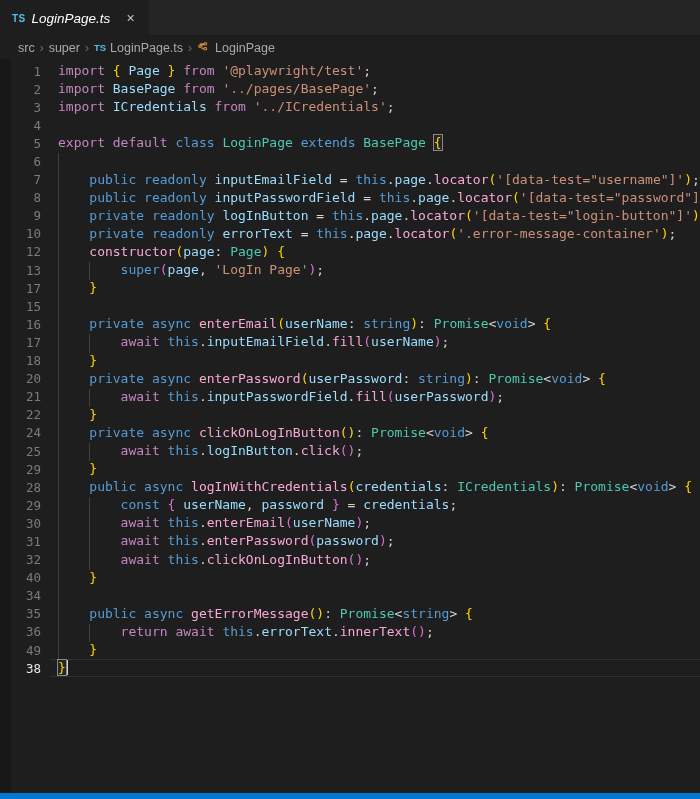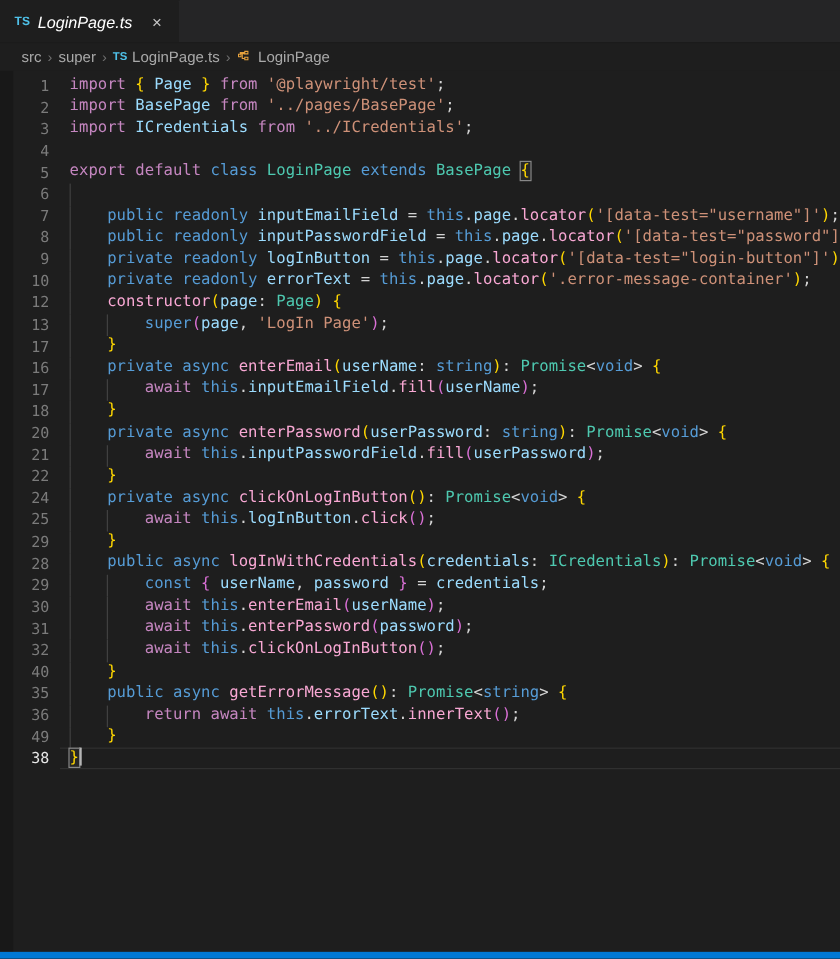--- a/index.html
+++ b/index.html
@@ -181,35 +181,37 @@
         <div class="row"><div class="ln">4</div><div class="content-wrap"><div class="guides"></div><div class="code"></div></div></div>
         <div class="row"><div class="ln">5</div><div class="content-wrap"><div class="guides"></div><div class="code"><span class="t-kw">export</span><span class="t-plain"> </span><span class="t-kw">default</span><span class="t-plain"> </span><span class="t-ctrl">class</span><span class="t-plain"> </span><span class="t-type">LoginPage</span><span class="t-plain"> </span><span class="t-ctrl">extends</span><span class="t-plain"> </span><span class="t-type">BasePage</span><span class="t-plain"> </span><span class="t-brace1 bracket-hl">{</span></div></div></div>
         <div class="row"><div class="ln">6</div><div class="content-wrap"><div class="guides"><div class="guide" style="left: 0px;"></div></div><div class="code"></div></div></div>
         <div class="row"><div class="ln">7</div><div class="content-wrap"><div class="guides"><div class="guide" style="left: 0px;"></div></div><div class="code"><span class="t-ctrl">    public</span><span class="t-plain"> </span><span class="t-ctrl">readonly</span><span class="t-plain"> </span><span class="t-var">inputEmailField</span><span class="t-plain"> = </span><span class="t-ctrl">this</span><span class="t-plain">.</span><span class="t-var">page</span><span class="t-plain">.</span><span class="t-fn">locator</span><span class="t-brace1">(</span><span class="t-str">'[data-test="username"]'</span><span class="t-brace1">)</span><span class="t-plain">;</span></div></div></div>
         <div class="row"><div class="ln">8</div><div class="content-wrap"><div class="guides"><div class="guide" style="left: 0px;"></div></div><div class="code"><span class="t-ctrl">    public</span><span class="t-plain"> </span><span class="t-ctrl">readonly</span><span class="t-plain"> </span><span class="t-var">inputPasswordField</span><span class="t-plain"> = </span><span class="t-ctrl">this</span><span class="t-plain">.</span><span class="t-var">page</span><span class="t-plain">.</span><span class="t-fn">locator</span><span class="t-brace1">(</span><span class="t-str">'[data-test="password"]'</span></div></div></div>
         <div class="row"><div class="ln">9</div><div class="content-wrap"><div class="guides"><div class="guide" style="left: 0px;"></div></div><div class="code"><span class="t-ctrl">    private</span><span class="t-plain"> </span><span class="t-ctrl">readonly</span><span class="t-plain"> </span><span class="t-var">logInButton</span><span class="t-plain"> = </span><span class="t-ctrl">this</span><span class="t-plain">.</span><span class="t-var">page</span><span class="t-plain">.</span><span class="t-fn">locator</span><span class="t-brace1">(</span><span class="t-str">'[data-test="login-button"]'</span><span class="t-brace1">)</span><span class="t-plain">;</span></div></div></div>
         <div class="row"><div class="ln">10</div><div class="content-wrap"><div class="guides"><div class="guide" style="left: 0px;"></div></div><div class="code"><span class="t-ctrl">    private</span><span class="t-plain"> </span><span class="t-ctrl">readonly</span><span class="t-plain"> </span><span class="t-var">errorText</span><span class="t-plain"> = </span><span class="t-ctrl">this</span><span class="t-plain">.</span><span class="t-var">page</span><span class="t-plain">.</span><span class="t-fn">locator</span><span class="t-brace1">(</span><span class="t-str">'.error-message-container'</span><span class="t-brace1">)</span><span class="t-plain">;</span></div></div></div>
         <div class="row"><div class="ln">12</div><div class="content-wrap"><div class="guides"><div class="guide" style="left: 0px;"></div></div><div class="code"><span class="t-fn">    constructor</span><span class="t-brace1">(</span><span class="t-var">page</span><span class="t-plain">: </span><span class="t-type">Page</span><span class="t-brace1">)</span><span class="t-plain"> </span><span class="t-brace1">{</span></div></div></div>
         <div class="row"><div class="ln">13</div><div class="content-wrap"><div class="guides"><div class="guide" style="left: 0px;"></div><div class="guide" style="left: 31.28px;"></div></div><div class="code"><span class="t-ctrl">        super</span><span class="t-brace2">(</span><span class="t-var">page</span><span class="t-plain">, </span><span class="t-str">'LogIn Page'</span><span class="t-brace2">)</span><span class="t-plain">;</span></div></div></div>
         <div class="row"><div class="ln">17</div><div class="content-wrap"><div class="guides"><div class="guide" style="left: 0px;"></div></div><div class="code"><span class="t-brace1">    }</span></div></div></div>
+        <div class="row"><div class="ln">15</div><div class="content-wrap"><div class="guides"><div class="guide" style="left: 0px;"></div></div><div class="code"></div></div></div>
         <div class="row"><div class="ln">16</div><div class="content-wrap"><div class="guides"><div class="guide" style="left: 0px;"></div></div><div class="code"><span class="t-ctrl">    private</span><span class="t-plain"> </span><span class="t-ctrl">async</span><span class="t-plain"> </span><span class="t-fn">enterEmail</span><span class="t-brace1">(</span><span class="t-var">userName</span><span class="t-plain">: </span><span class="t-ctrl">string</span><span class="t-brace1">)</span><span class="t-plain">: </span><span class="t-type">Promise</span><span class="t-plain">&lt;</span><span class="t-ctrl">void</span><span class="t-plain">&gt; </span><span class="t-brace1">{</span></div></div></div>
         <div class="row"><div class="ln">17</div><div class="content-wrap"><div class="guides"><div class="guide" style="left: 0px;"></div><div class="guide" style="left: 31.28px;"></div></div><div class="code"><span class="t-kw">        await</span><span class="t-plain"> </span><span class="t-ctrl">this</span><span class="t-plain">.</span><span class="t-var">inputEmailField</span><span class="t-plain">.</span><span class="t-fn">fill</span><span class="t-brace2">(</span><span class="t-var">userName</span><span class="t-brace2">)</span><span class="t-plain">;</span></div></div></div>
         <div class="row"><div class="ln">18</div><div class="content-wrap"><div class="guides"><div class="guide" style="left: 0px;"></div></div><div class="code"><span class="t-brace1">    }</span></div></div></div>
         <div class="row"><div class="ln">20</div><div class="content-wrap"><div class="guides"><div class="guide" style="left: 0px;"></div></div><div class="code"><span class="t-ctrl">    private</span><span class="t-plain"> </span><span class="t-ctrl">async</span><span class="t-plain"> </span><span class="t-fn">enterPassword</span><span class="t-brace1">(</span><span class="t-var">userPassword</span><span class="t-plain">: </span><span class="t-ctrl">string</span><span class="t-brace1">)</span><span class="t-plain">: </span><span class="t-type">Promise</span><span class="t-plain">&lt;</span><span class="t-ctrl">void</span><span class="t-plain">&gt; </span><span class="t-brace1">{</span></div></div></div>
         <div class="row"><div class="ln">21</div><div class="content-wrap"><div class="guides"><div class="guide" style="left: 0px;"></div><div class="guide" style="left: 31.28px;"></div></div><div class="code"><span class="t-kw">        await</span><span class="t-plain"> </span><span class="t-ctrl">this</span><span class="t-plain">.</span><span class="t-var">inputPasswordField</span><span class="t-plain">.</span><span class="t-fn">fill</span><span class="t-brace2">(</span><span class="t-var">userPassword</span><span class="t-brace2">)</span><span class="t-plain">;</span></div></div></div>
         <div class="row"><div class="ln">22</div><div class="content-wrap"><div class="guides"><div class="guide" style="left: 0px;"></div></div><div class="code"><span class="t-brace1">    }</span></div></div></div>
         <div class="row"><div class="ln">24</div><div class="content-wrap"><div class="guides"><div class="guide" style="left: 0px;"></div></div><div class="code"><span class="t-ctrl">    private</span><span class="t-plain"> </span><span class="t-ctrl">async</span><span class="t-plain"> </span><span class="t-fn">clickOnLogInButton</span><span class="t-brace1">()</span><span class="t-plain">: </span><span class="t-type">Promise</span><span class="t-plain">&lt;</span><span class="t-ctrl">void</span><span class="t-plain">&gt; </span><span class="t-brace1">{</span></div></div></div>
         <div class="row"><div class="ln">25</div><div class="content-wrap"><div class="guides"><div class="guide" style="left: 0px;"></div><div class="guide" style="left: 31.28px;"></div></div><div class="code"><span class="t-kw">        await</span><span class="t-plain"> </span><span class="t-ctrl">this</span><span class="t-plain">.</span><span class="t-var">logInButton</span><span class="t-plain">.</span><span class="t-fn">click</span><span class="t-brace2">()</span><span class="t-plain">;</span></div></div></div>
         <div class="row"><div class="ln">29</div><div class="content-wrap"><div class="guides"><div class="guide" style="left: 0px;"></div></div><div class="code"><span class="t-brace1">    }</span></div></div></div>
         <div class="row"><div class="ln">28</div><div class="content-wrap"><div class="guides"><div class="guide" style="left: 0px;"></div></div><div class="code"><span class="t-ctrl">    public</span><span class="t-plain"> </span><span class="t-ctrl">async</span><span class="t-plain"> </span><span class="t-fn">logInWithCredentials</span><span class="t-brace1">(</span><span class="t-var">credentials</span><span class="t-plain">: </span><span class="t-type">ICredentials</span><span class="t-brace1">)</span><span class="t-plain">: </span><span class="t-type">Promise</span><span class="t-plain">&lt;</span><span class="t-ctrl">void</span><span class="t-plain">&gt; </span><span class="t-brace1">{</span></div></div></div>
         <div class="row"><div class="ln">29</div><div class="content-wrap"><div class="guides"><div class="guide" style="left: 0px;"></div><div class="guide" style="left: 31.28px;"></div></div><div class="code"><span class="t-ctrl">        const</span><span class="t-plain"> </span><span class="t-brace2">{</span><span class="t-plain"> </span><span class="t-var">userName</span><span class="t-plain">, </span><span class="t-var">password</span><span class="t-plain"> </span><span class="t-brace2">}</span><span class="t-plain"> = </span><span class="t-var">credentials</span><span class="t-plain">;</span></div></div></div>
         <div class="row"><div class="ln">30</div><div class="content-wrap"><div class="guides"><div class="guide" style="left: 0px;"></div><div class="guide" style="left: 31.28px;"></div></div><div class="code"><span class="t-kw">        await</span><span class="t-plain"> </span><span class="t-ctrl">this</span><span class="t-plain">.</span><span class="t-fn">enterEmail</span><span class="t-brace2">(</span><span class="t-var">userName</span><span class="t-brace2">)</span><span class="t-plain">;</span></div></div></div>
         <div class="row"><div class="ln">31</div><div class="content-wrap"><div class="guides"><div class="guide" style="left: 0px;"></div><div class="guide" style="left: 31.28px;"></div></div><div class="code"><span class="t-kw">        await</span><span class="t-plain"> </span><span class="t-ctrl">this</span><span class="t-plain">.</span><span class="t-fn">enterPassword</span><span class="t-brace2">(</span><span class="t-var">password</span><span class="t-brace2">)</span><span class="t-plain">;</span></div></div></div>
         <div class="row"><div class="ln">32</div><div class="content-wrap"><div class="guides"><div class="guide" style="left: 0px;"></div><div class="guide" style="left: 31.28px;"></div></div><div class="code"><span class="t-kw">        await</span><span class="t-plain"> </span><span class="t-ctrl">this</span><span class="t-plain">.</span><span class="t-fn">clickOnLogInButton</span><span class="t-brace2">()</span><span class="t-plain">;</span></div></div></div>
         <div class="row"><div class="ln">40</div><div class="content-wrap"><div class="guides"><div class="guide" style="left: 0px;"></div></div><div class="code"><span class="t-brace1">    }</span></div></div></div>
+        <div class="row"><div class="ln">34</div><div class="content-wrap"><div class="guides"><div class="guide" style="left: 0px;"></div></div><div class="code"></div></div></div>
         <div class="row"><div class="ln">35</div><div class="content-wrap"><div class="guides"><div class="guide" style="left: 0px;"></div></div><div class="code"><span class="t-ctrl">    public</span><span class="t-plain"> </span><span class="t-ctrl">async</span><span class="t-plain"> </span><span class="t-fn">getErrorMessage</span><span class="t-brace1">()</span><span class="t-plain">: </span><span class="t-type">Promise</span><span class="t-plain">&lt;</span><span class="t-ctrl">string</span><span class="t-plain">&gt; </span><span class="t-brace1">{</span></div></div></div>
         <div class="row"><div class="ln">36</div><div class="content-wrap"><div class="guides"><div class="guide" style="left: 0px;"></div><div class="guide" style="left: 31.28px;"></div></div><div class="code"><span class="t-kw">        return</span><span class="t-plain"> </span><span class="t-kw">await</span><span class="t-plain"> </span><span class="t-ctrl">this</span><span class="t-plain">.</span><span class="t-var">errorText</span><span class="t-plain">.</span><span class="t-fn">innerText</span><span class="t-brace2">()</span><span class="t-plain">;</span></div></div></div>
         <div class="row"><div class="ln">49</div><div class="content-wrap"><div class="guides"><div class="guide" style="left: 0px;"></div></div><div class="code"><span class="t-brace1">    }</span></div></div></div>
         <div class="row active"><div class="ln">38</div><div class="content-wrap"><div class="guides"></div><div class="code"><span class="t-brace1 bracket-hl">}</span><span class="cursor"></span></div></div></div>
       </div>
   </div>
 
   <div class="statusbar"></div>
 </div>
 

